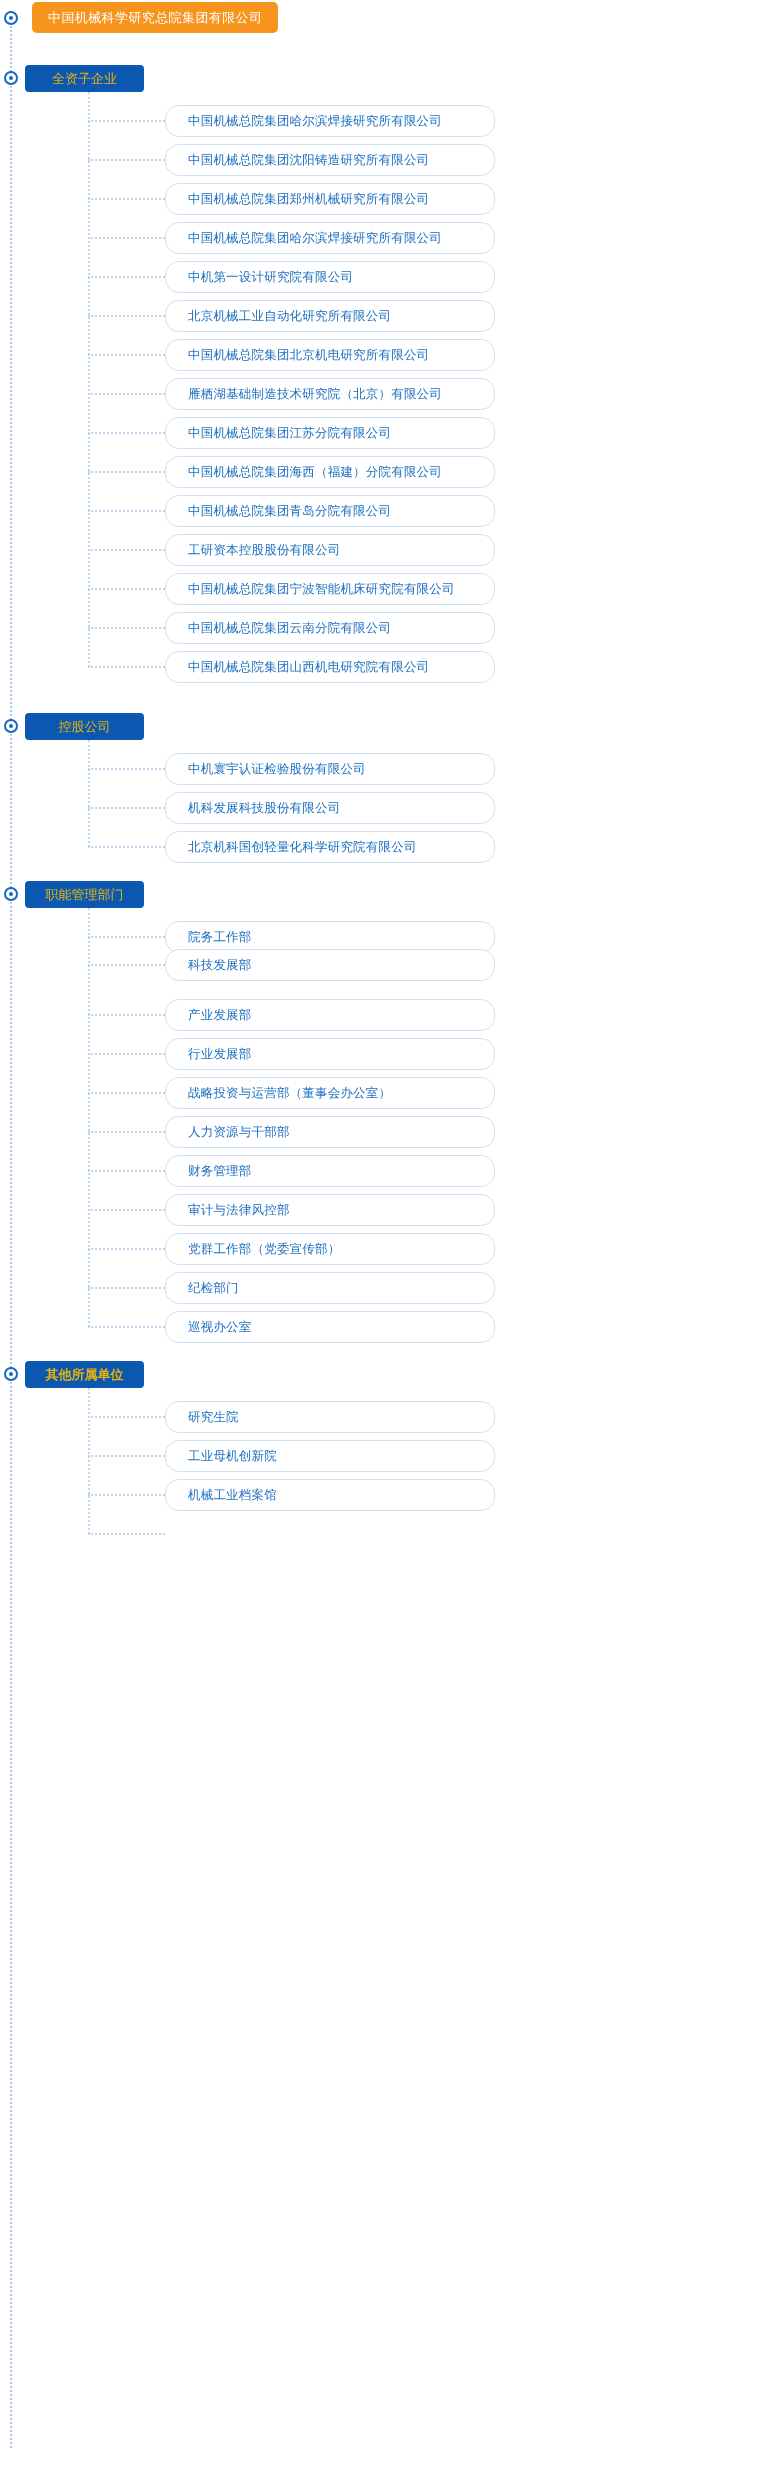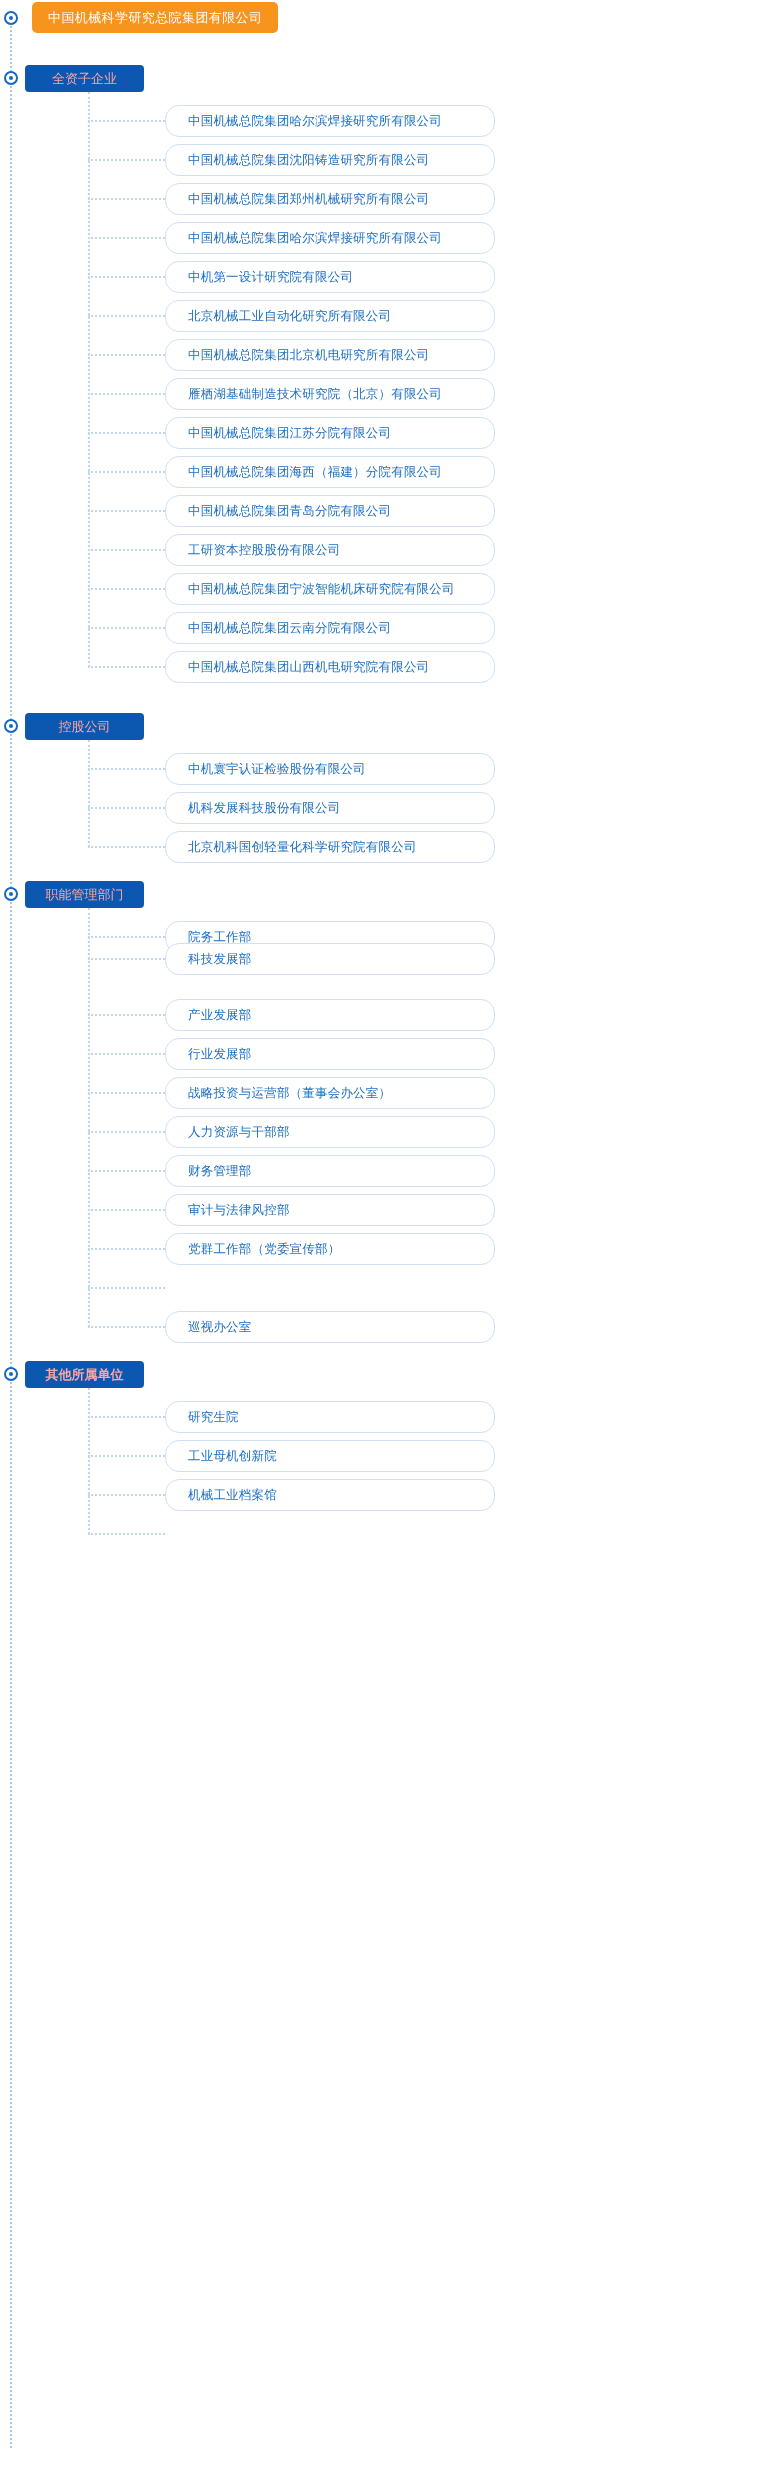--- a/index.html
+++ b/index.html
@@ -84,21 +84,21 @@
   .section-header {
     position: absolute;
     left: 25px;
     height: 27px;
     min-width: 119px;
     padding: 0 14px;
     display: flex;
     align-items: center;
     justify-content: center;
     background: #0C57B0;
-    color: #fca5a5;
+    color: #eab308;
     font-size: 13px;
     border-radius: 4px;
     white-space: nowrap;
   }
 
   
   .sub-spine {
     position: absolute;
     left: 88px;
     width: 0;
@@ -282,21 +282,21 @@
         <div class="section-header" style="top: 0px;">
           <span>职能管理部门</span>
         </div>
         <div class="sub-spine" style="top: 27px; height: 419px;"></div>
         <div class="item-row" style="top: 40px;">
           <div class="item-connector"></div>
           <div class="item-box">
             <span class="item-label">院务工作部</span>
           </div>
         </div>
-        <div class="item-row" style="top: 62px;">
+        <div class="item-row" style="top: 68px;">
           <div class="item-connector"></div>
           <div class="item-box">
             <span class="item-label">科技发展部</span>
           </div>
         </div>
         <div class="item-row" style="top: 118px;">
           <div class="item-connector"></div>
           <div class="item-box">
             <span class="item-label">产业发展部</span>
           </div>
@@ -332,20 +332,23 @@
           </div>
         </div>
         <div class="item-row" style="top: 352px;">
           <div class="item-connector"></div>
           <div class="item-box">
             <span class="item-label">党群工作部（党委宣传部）</span>
           </div>
         </div>
         <div class="item-row" style="top: 391px;">
           <div class="item-connector"></div>
+          <div class="item-box">
+            <span class="item-label">纪检部门</span>
+          </div>
         </div>
         <div class="item-row" style="top: 430px;">
           <div class="item-connector"></div>
           <div class="item-box">
             <span class="item-label">巡视办公室</span>
           </div>
         </div>
       </div>
       <div class="section" style="top: 1361px;">
         <div class="spine-marker" style="top: 6px;"></div>

